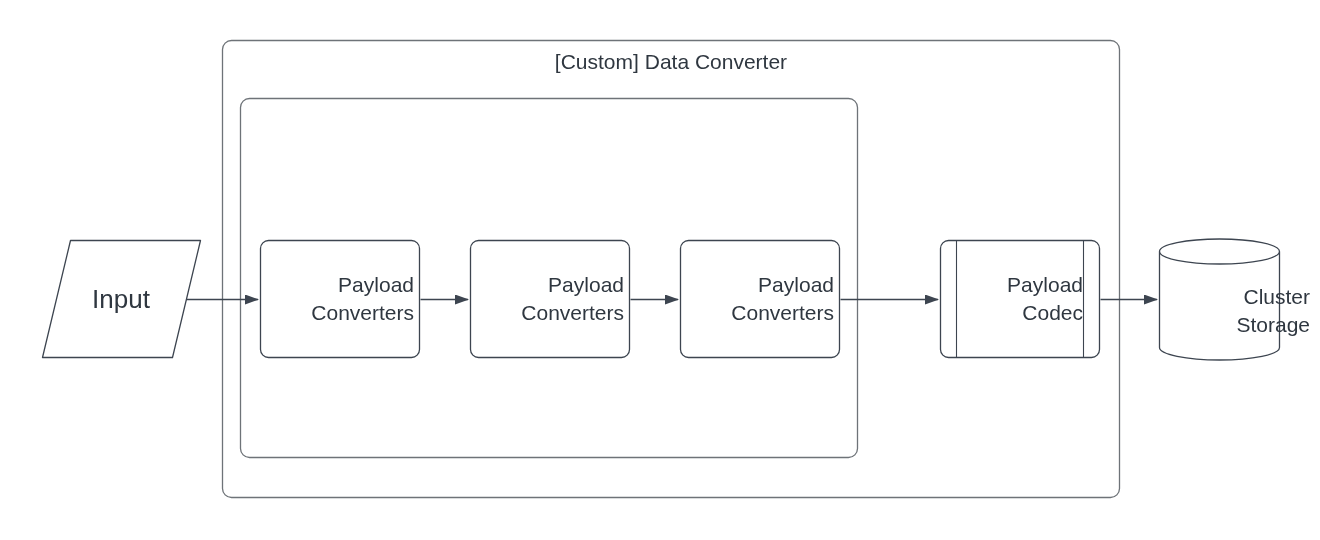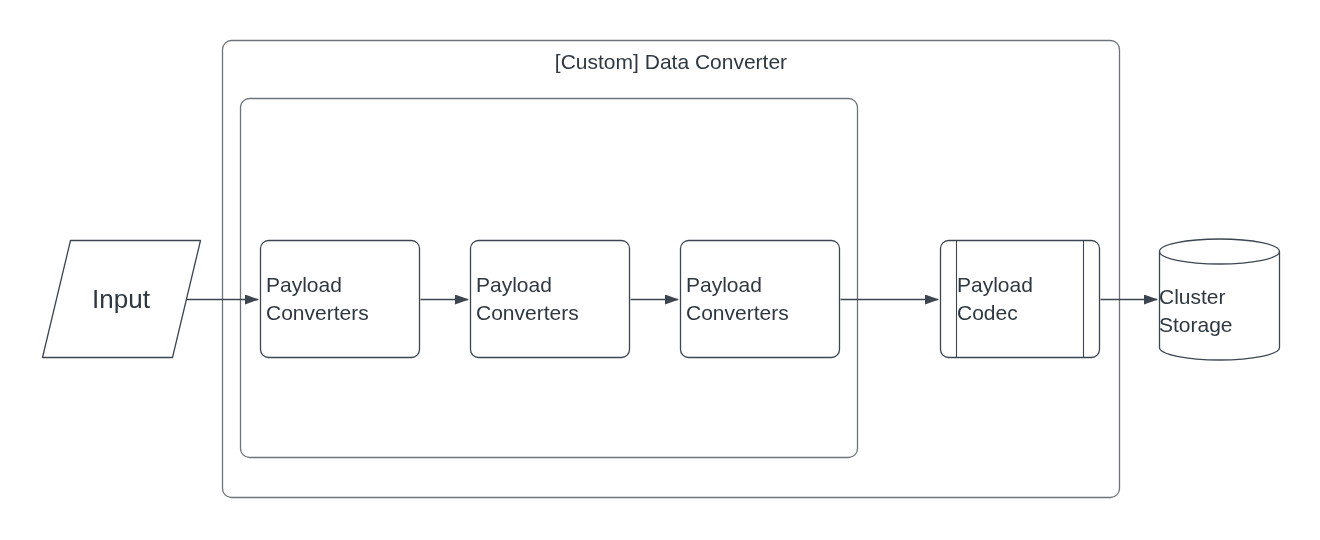--- a/index.html
+++ b/index.html
@@ -44,21 +44,21 @@
     stroke: var(--shape-stroke);
     stroke-width: 1.1;
   }
   .arrowhead { fill: var(--shape-stroke); }
 
   .label {
     position: absolute;
     display: flex;
     align-items: center;
     justify-content: center;
-    text-align: left;
+    text-align: right;
     font-size: 21px;
     line-height: 28px;
     color: var(--text);
     pointer-events: none;
     white-space: normal;
   }
   .label.input-size { font-size: 26px; }
   .container-title {
     position: absolute;
     text-align: center;
@@ -113,15 +113,15 @@
   <div class="label input-size" style="left:42px; top:240px; width:158px; height:118px;">Input</div>
 
   <div class="label" style="left:266px; top:240px; width:148px; height:118px;">Payload Converters</div>
 
   <div class="label" style="left:476px; top:240px; width:148px; height:118px;">Payload Converters</div>
 
   <div class="label" style="left:686px; top:240px; width:148px; height:118px;">Payload Converters</div>
 
   <div class="label" style="left:957px; top:240px; width:126px; height:118px;">Payload Codec</div>
 
-  <div class="label" style="left:1159px; top:253px; width:126px; height:115px;">Cluster Storage</div>
+  <div class="label" style="left:1184px; top:253px; width:126px; height:115px;">Cluster Storage</div>
 
 </div>
 
 </body></html>

